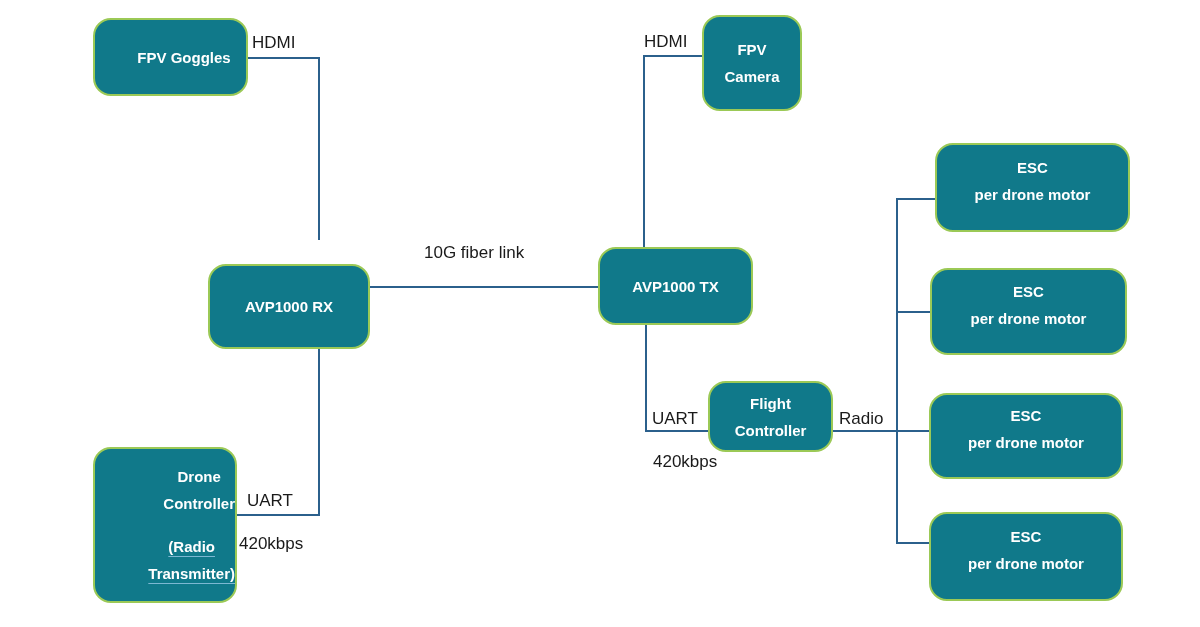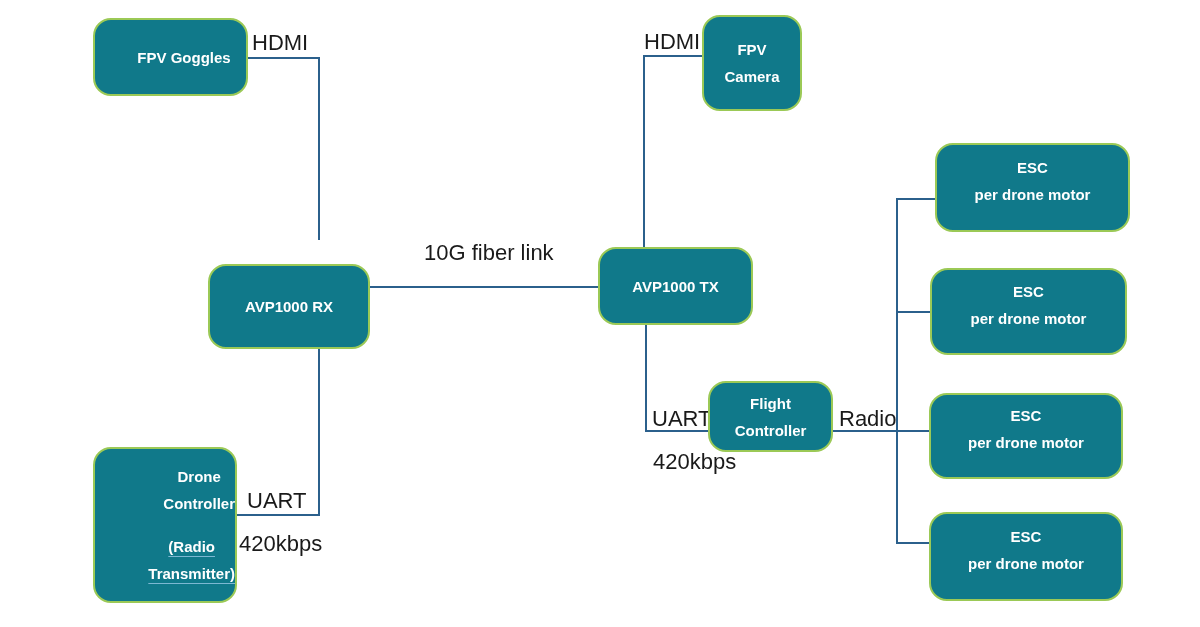--- a/index.html
+++ b/index.html
@@ -65,21 +65,21 @@
   .e-tx-down   { left: 645px; top: 325px; width: 2px;   height: 107px; }
   .e-tx-fc     { left: 645px; top: 430px; width: 64px;  height: 2px;   }
   .e-fc-esc3   { left: 833px; top: 430px; width: 97px;  height: 2px;   }
   .e-trunk     { left: 896px; top: 198px; width: 2px;   height: 346px; }
   .e-stub1     { left: 896px; top: 198px; width: 40px;  height: 2px;   }
   .e-stub2     { left: 896px; top: 311px; width: 35px;  height: 2px;   }
   .e-stub4     { left: 896px; top: 542px; width: 34px;  height: 2px;   }
   
   .elabel {
     position: absolute;
-    font-size: 22px;
+    font-size: 17px;
     color: #1a1a1a;
     white-space: nowrap;
     line-height: 24px;
   }
   .l-hdmi-goggles { left: 252px; top: 31px;  }
   .l-hdmi-camera  { left: 644px; top: 30px;  }
   .l-fiber        { left: 424px; top: 241px; }
   .l-uart-rx      { left: 247px; top: 489px; }
   .l-kbps-rx      { left: 239px; top: 532px; }
   .l-uart-tx      { left: 652px; top: 407px; }

